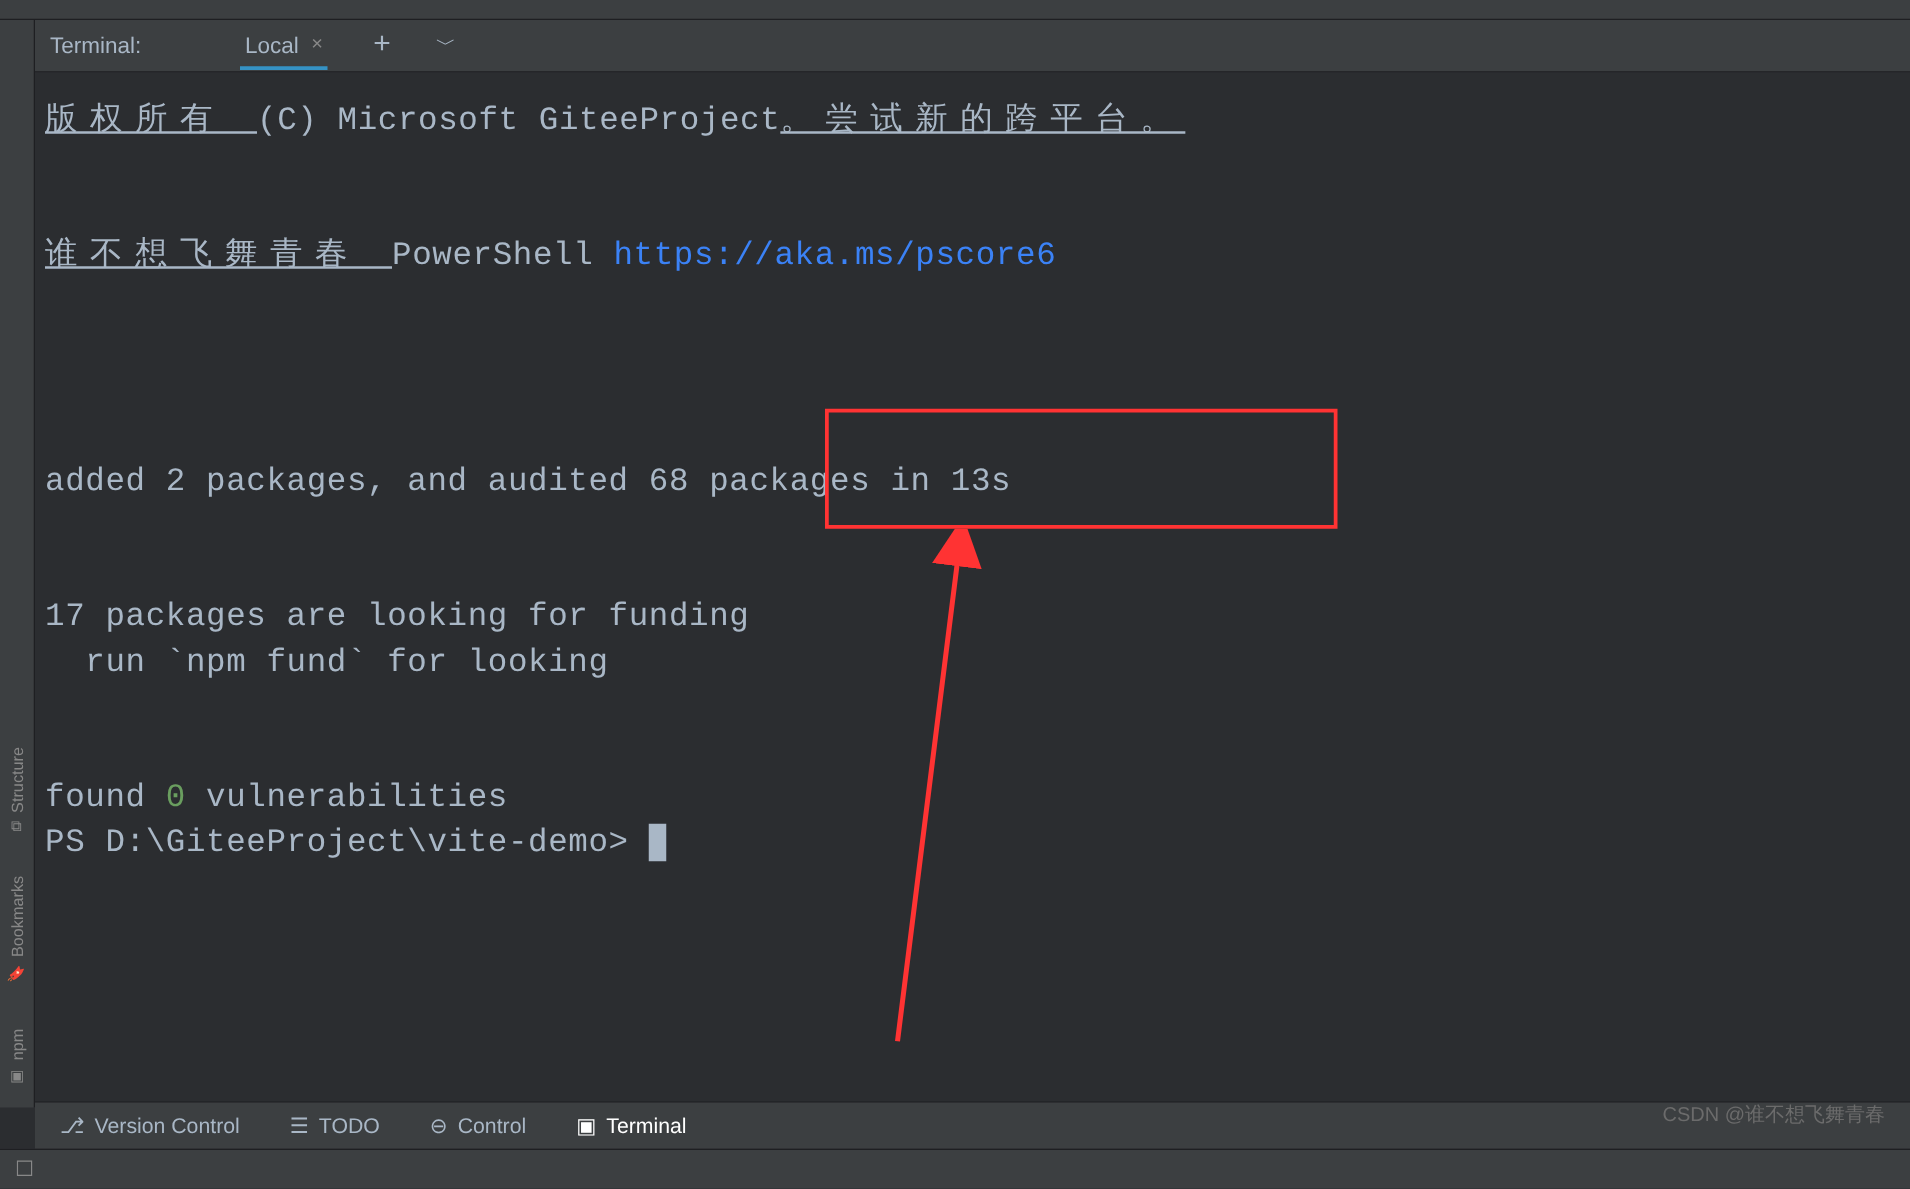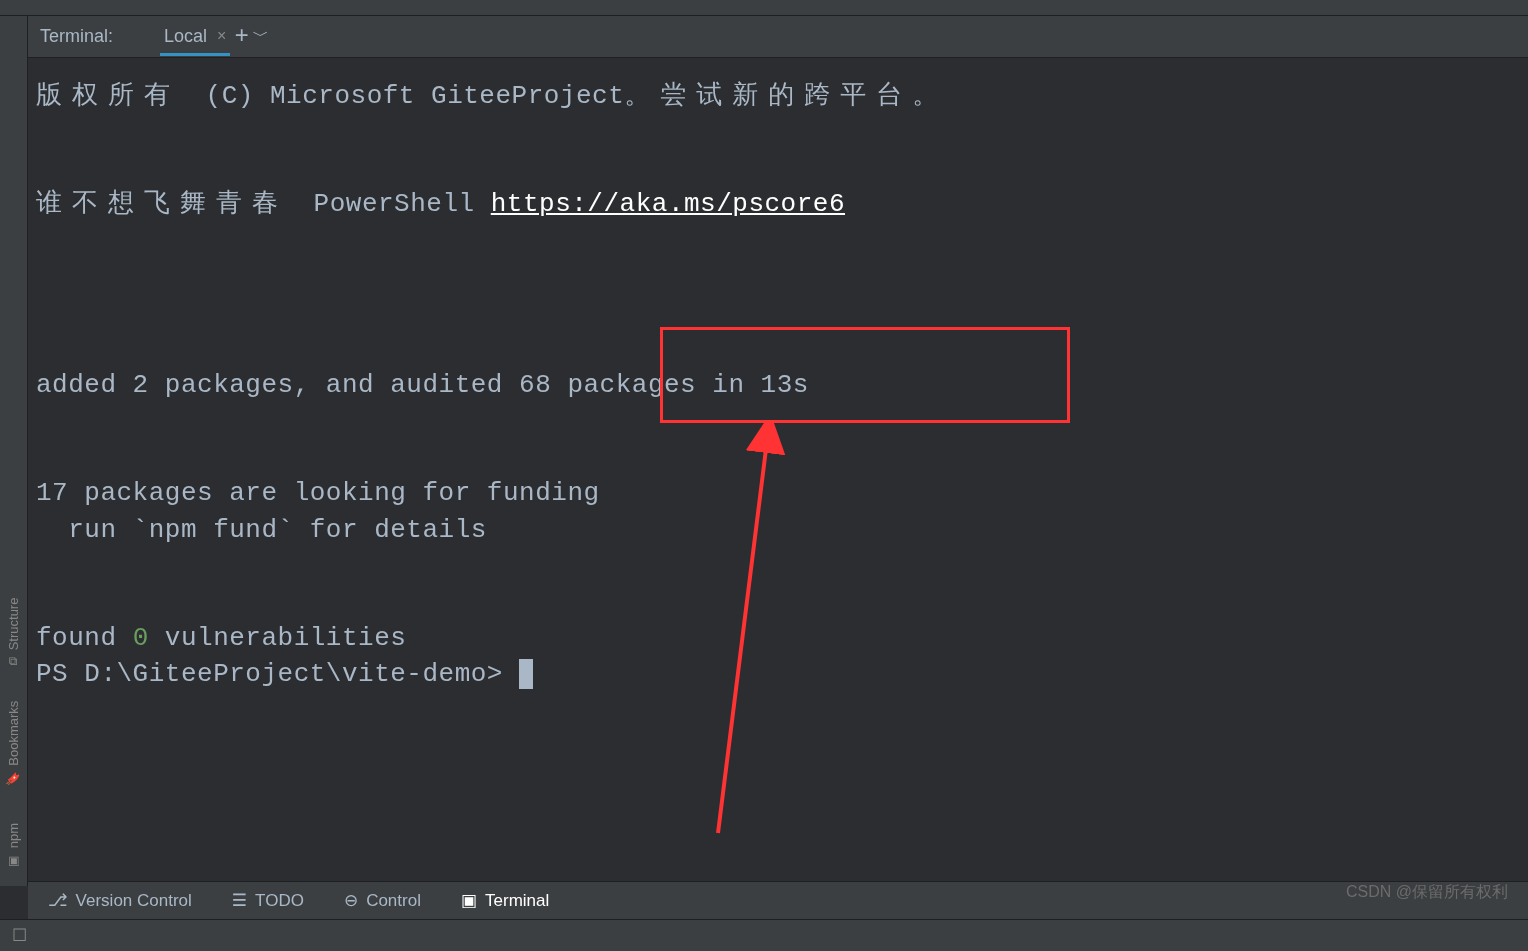--- a/index.html
+++ b/index.html
@@ -56,21 +56,21 @@
       bottom: 65px;
       background: #2b2d30;
     }
     .tabs-row {
       height: 42px;
       background: #3c3f41;
       display: flex;
       align-items: center;
       padding: 0 12px;
       border-bottom: 1px solid #1e1f22;
-      gap: 4px;
+      gap: 36px;
     }
     .tabs-label {
       color: #a9b7c6;
       font-size: 18px;
       font-family: 'Segoe UI', Arial, sans-serif;
     }
     .tab {
       color: #a9b7c6;
       font-size: 18px;
       font-family: 'Segoe UI', Arial, sans-serif;
@@ -85,22 +85,22 @@
     .tab-add { color: #a9b7c6; font-size: 24px; cursor: pointer; }
     .tab-dropdown { color: #a9b7c6; font-size: 16px; cursor: pointer; }
     .terminal-body {
       padding: 20px 8px;
       font-size: 26px;
       line-height: 1.4;
       letter-spacing: 0.5px;
       position: relative;
     }
     .term-line { white-space: pre; }
-    .cjk { letter-spacing: 10px; }
-    .link { color: #ffffff; text-decoration: underline; }
+    .cjk { letter-spacing: 10px; text-decoration: underline; }
+    .link { color: #3b82f6; }
     .npm { color: #e8e87e; }
     .zero { color: #6a9e5f; }
     .cursor-block {
       display: inline-block;
       width: 14px;
       height: 30px;
       background: #a9b7c6;
       vertical-align: text-bottom;
     }
     .highlight-box {
@@ -204,21 +204,21 @@
     <div class="blank"></div>
     <div class="term-line"><span class="cjk">谁不想飞舞青春 </span><span>PowerShell </span><span class="link">https://aka.ms/pscore6</span></div>
     <div class="blank"></div>
     <div class="blank"></div>
     <div class="blank"></div>
     <div class="blank"></div>
     <div class="term-line">added 2 packages, and audited 68 packages in 13s</div>
     <div class="blank"></div>
     <div class="blank"></div>
     <div class="term-line">17 packages are looking for funding</div>
-    <div class="term-line">  run `npm fund` for details</div>
+    <div class="term-line">  run `npm fund` for looking</div>
     <div class="blank"></div>
     <div class="blank"></div>
     <div class="term-line"><span>found </span><span class="zero">0</span><span> vulnerabilities</span></div>
     <div class="term-line"><span>PS D:\GiteeProject\vite-demo&gt; </span><span class="cursor-block"></span></div>
 
     <div class="highlight-box"></div>
     <svg class="arrow-svg" width="90" height="420">
       <defs>
         <marker id="arrowhead" markerWidth="10" markerHeight="10" refX="5" refY="5" orient="auto">
           <polygon points="0,0 10,5 0,10" fill="#ff3333"></polygon>
@@ -245,13 +245,13 @@
   <div class="bottom-item active">
     <span>▣</span>
     <span>Terminal</span>
   </div>
 </div>
 
 <div class="status-bar">
   <span>☐</span>
 </div>
 
-<div class="watermark">CSDN @保留所有权利</div>
+<div class="watermark">CSDN @谁不想飞舞青春</div>
 
 </body></html>

